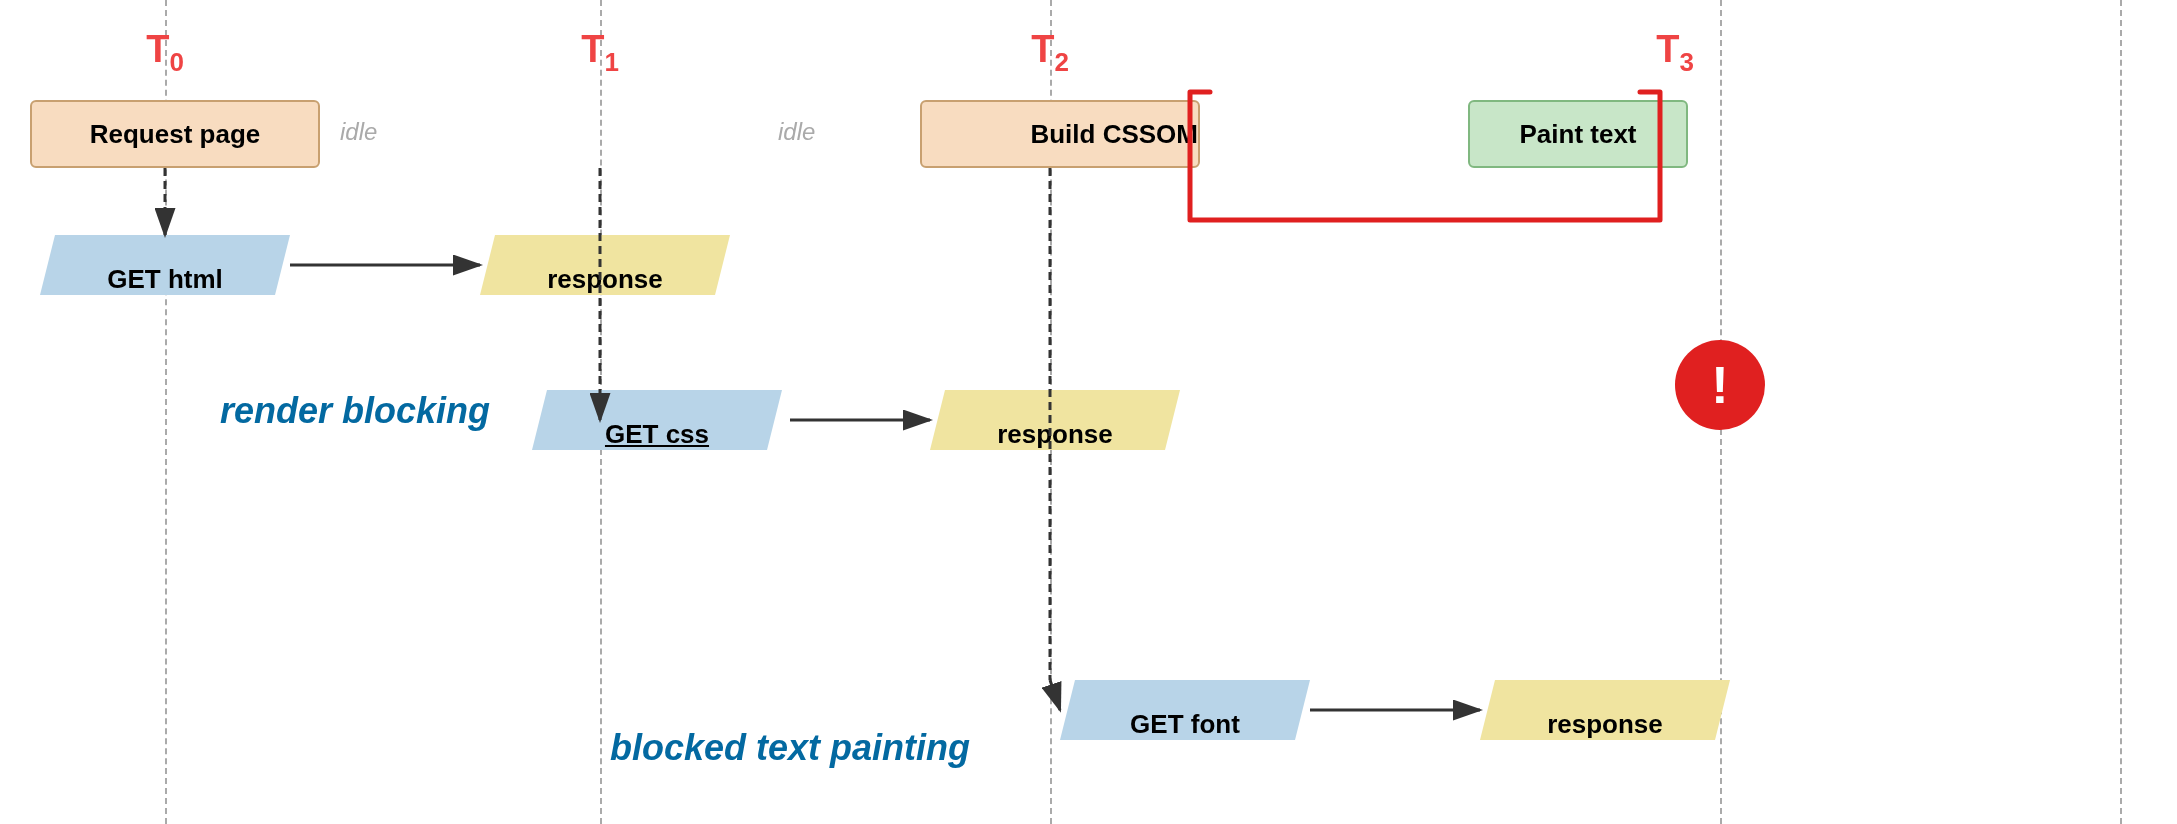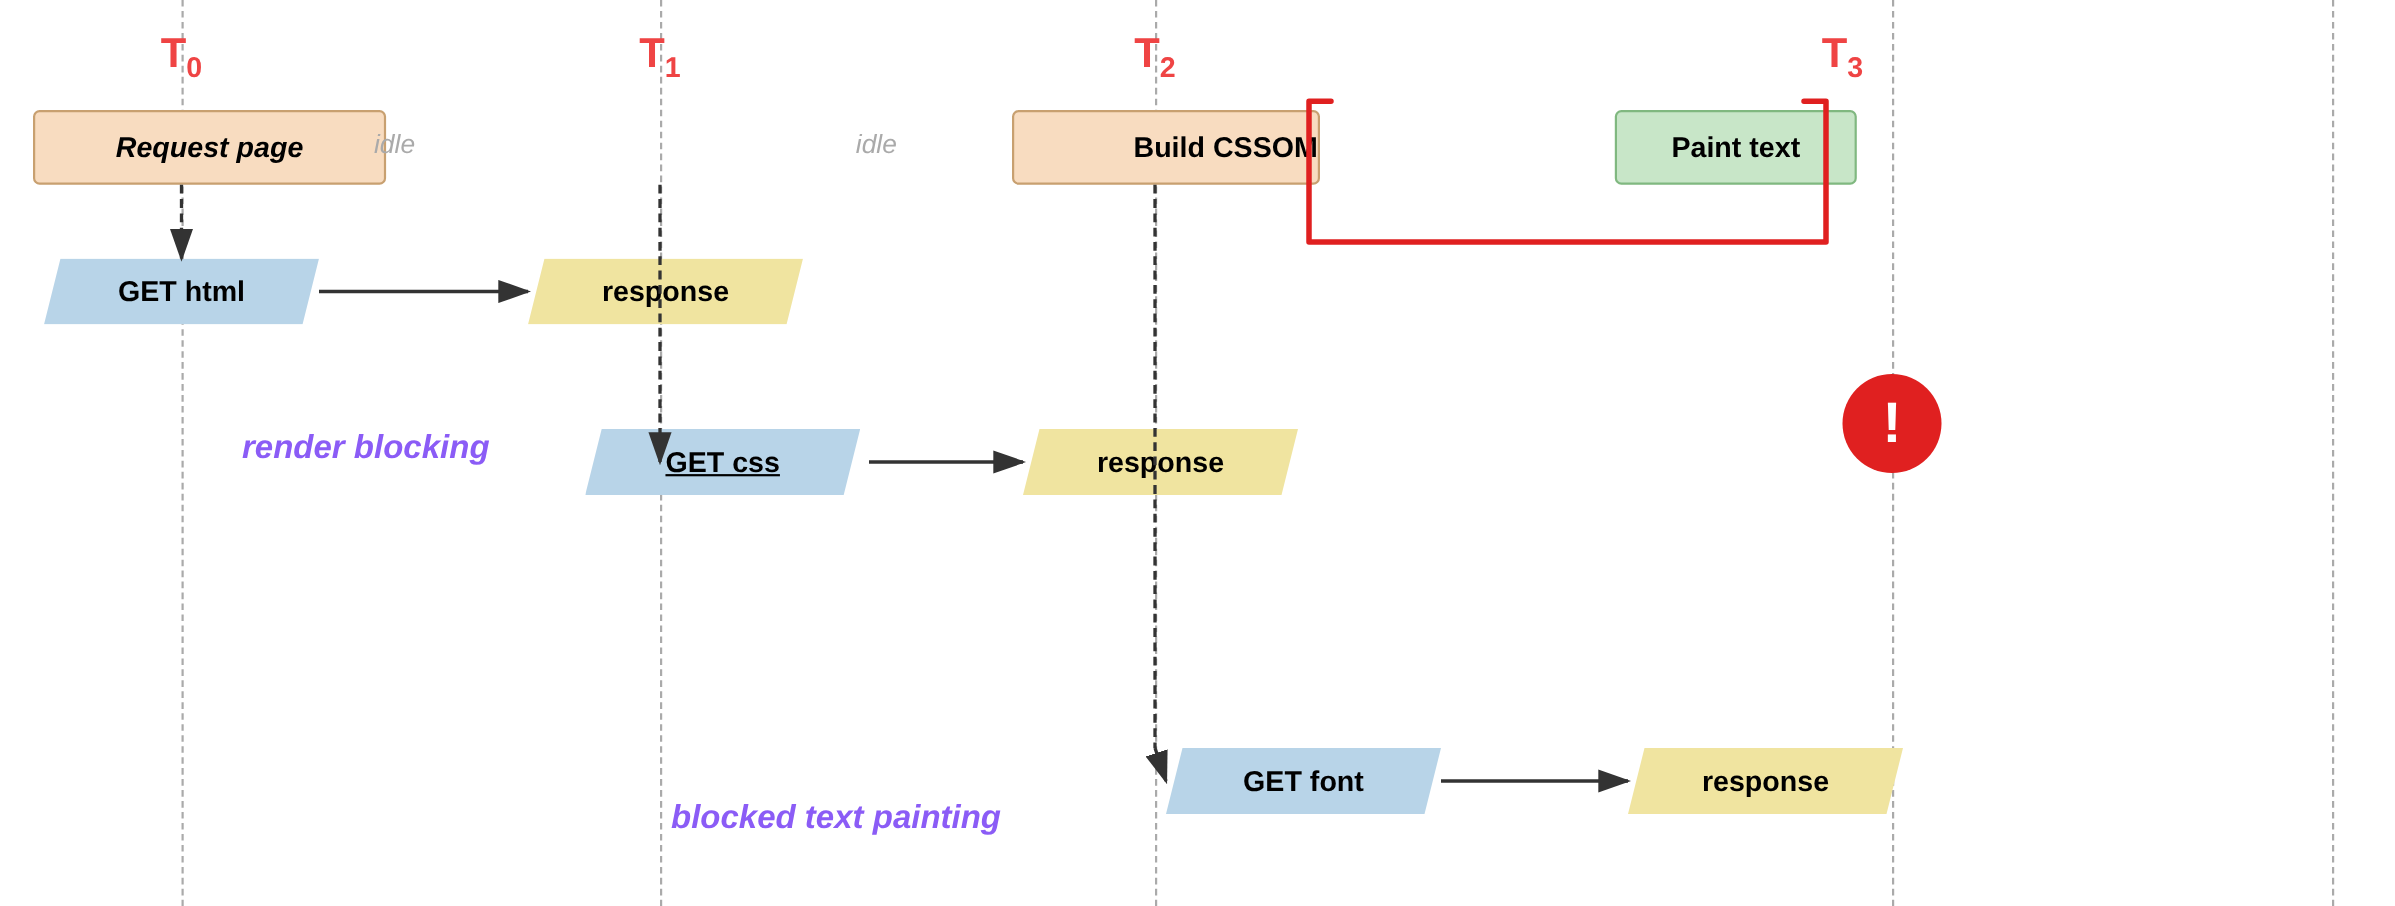--- a/index.html
+++ b/index.html
@@ -65,21 +65,21 @@
     .box-green {
       background: #c8e6c8;
       border-color: #80b880;
     }
 
     
     .para-box {
       position: absolute;
       height: 60px;
       display: flex;
-      align-items: center;
+      align-items: flex-end;
       justify-content: center;
       font-size: 26px;
       font-weight: bold;
       clip-path: polygon(15px 0%, 100% 0%, calc(100% - 15px) 100%, 0% 100%);
     }
     .para-blue {
       background: #b8d4e8;
       border: none;
     }
     .para-yellow {
@@ -102,24 +102,24 @@
       top: 0;
       left: 0;
       width: 2177px;
       height: 824px;
       pointer-events: none;
     }
 
     
     .red-label {
       position: absolute;
-      font-size: 30px;
+      font-size: 36px;
       font-weight: 900;
       font-style: italic;
-      color: #8b5cf6;
+      color: #0369a1;
     }
 
     
     .error-circle {
       position: absolute;
       width: 90px;
       height: 90px;
       background: #e02020;
       border-radius: 50%;
       display: flex;
@@ -147,21 +147,21 @@
   <div class="time-label" style="left:600px">
     T<sub>1</sub>
   </div>
   <div class="time-label" style="left:1050px">
     T<sub>2</sub>
   </div>
   <div class="time-label" style="left:1675px">
     T<sub>3</sub>
   </div>
 
-  <div class="top-box box-orange" style="left:30px; width:321px;font-style:italic;">
+  <div class="top-box box-orange" style="left:30px; width:290px;">
     <span>Request page</span>
   </div>
   <div class="top-box box-orange" style="left:920px; width:280px;justify-content:flex-end;">
     <span>Build CSSOM</span>
   </div>
   <div class="top-box box-green" style="left:1440px; width:220px;margin-left:28px;">
     <span>Paint text</span>
   </div>
 
   <div class="idle-text" style="left:340px">

